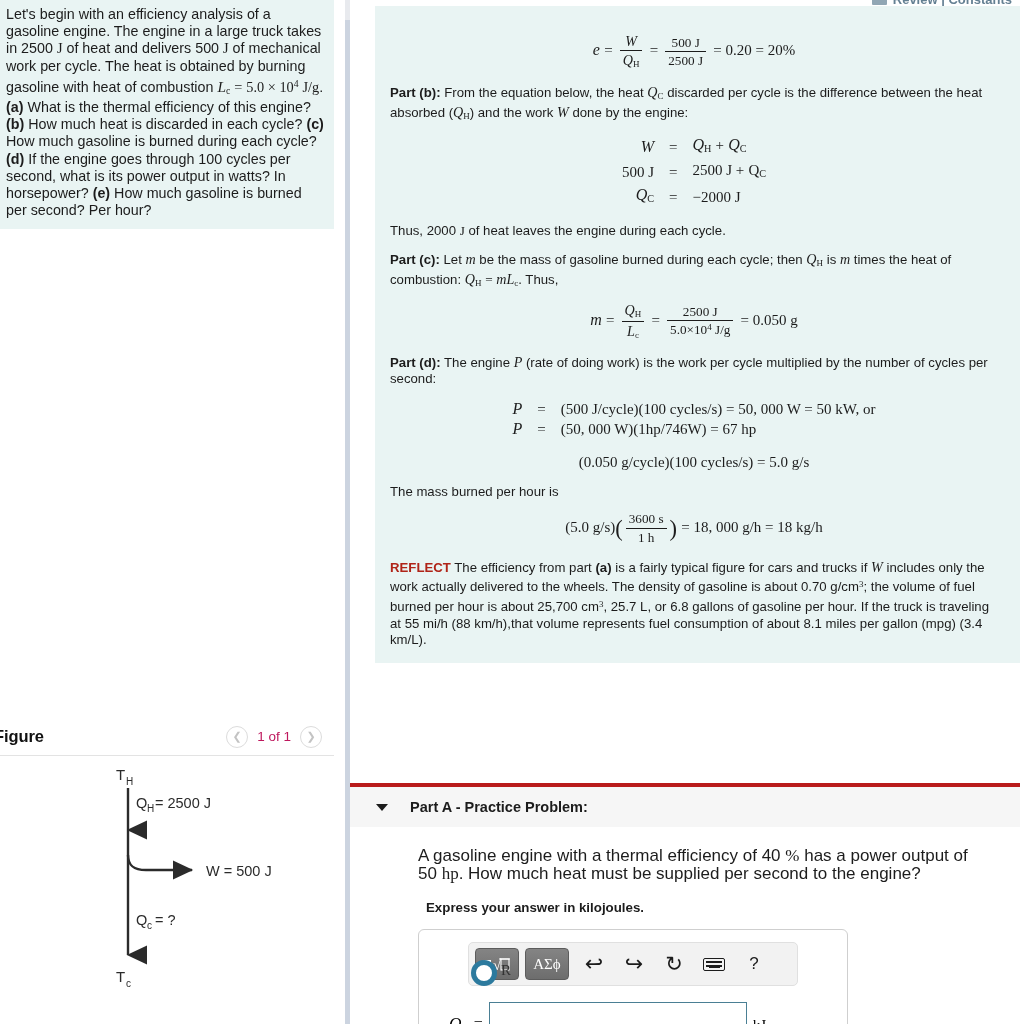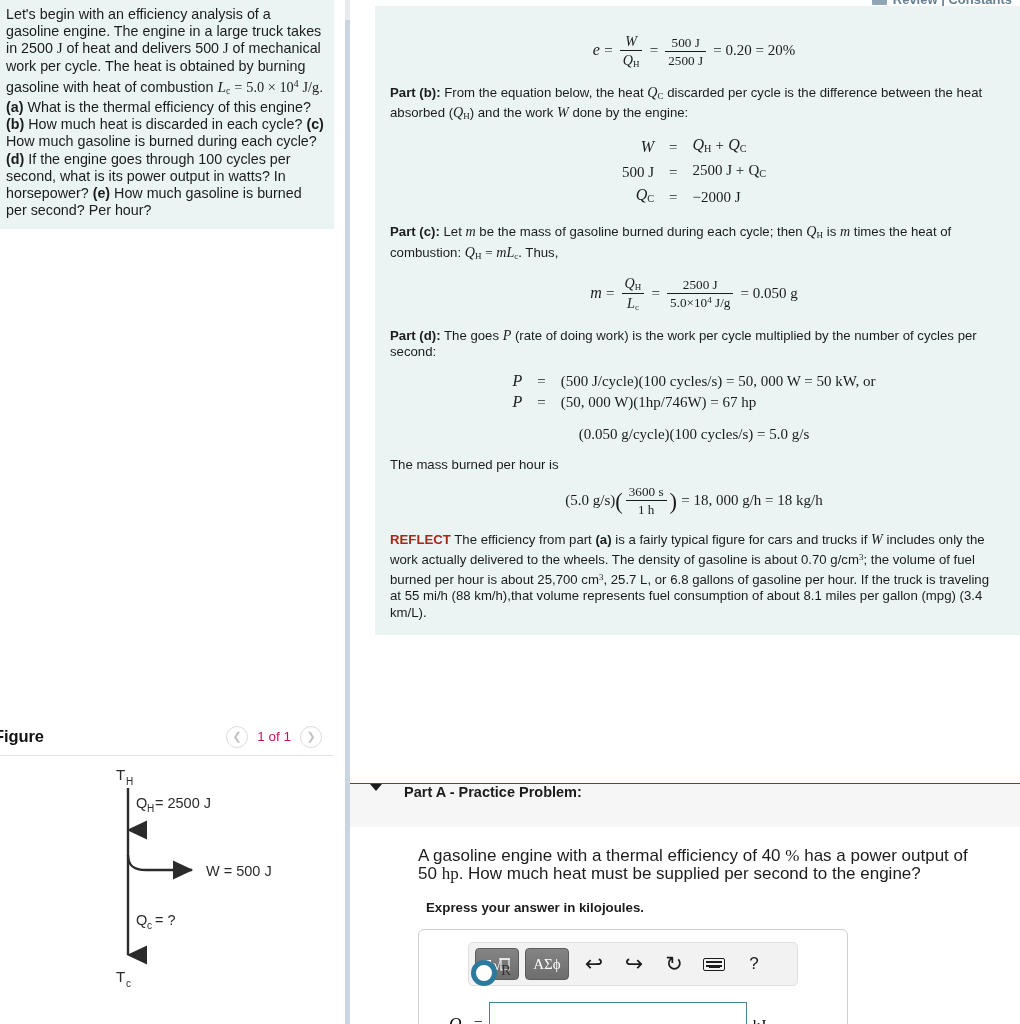--- a/index.html
+++ b/index.html
@@ -116,23 +116,23 @@
   }
   .frac .num { display: block; padding: 0 3px 1px 3px; border-bottom: 1px solid #1c1c1c; font-size: 0.88em; }
   .frac .den { display: block; padding: 1px 3px 0 3px; font-size: 0.88em; }
   .paren-big { font-family: "Liberation Serif", serif; font-size: 1.5em; vertical-align: -0.18em; }
 
   
   .part-section { position: absolute; left: 0; top: 783px; width: 670px; }
   .part-header {
     background: #f6f6f6;
     height: 44px;
-    display: flex; align-items: flex-start;
-    padding-left: 20px;
-    border-top: 1px solid #b91c1c;
+    display: flex; align-items: center;
+    padding-left: 26px;
+    border-top: 4px solid #b91c1c;
   }
   .caret {
     width: 0; height: 0;
     border-left: 6px solid transparent;
     border-right: 6px solid transparent;
     border-top: 7px solid #1c1c1c;
     margin-right: 22px;
   }
   .part-title { font-size: 14.5px; font-weight: bold; color: #1c1c1c; }
 
@@ -299,35 +299,38 @@
           </tr>
           <tr>
             <td class="lhs"><span class="mvar">Q</span><span class="msub">C</span></td>
             <td class="eqs"><span class="mrm">=</span></td>
             <td class="rhs"><span class="mrm">−2000 J</span></td>
           </tr>
         </tbody>
           </table>
       </div>
 
+      <p class="sol-p">
+        Thus, 2000&nbsp;<span class="mrm">J</span> of heat leaves the engine during each cycle.
+      </p>
 
       <p class="sol-p">
         <b>Part (c):</b><span> Let </span><span class="mvar">m</span><span> be the mass of gasoline burned during each cycle; then </span><span class="mvar">Q</span><span class="msub">H</span><span> is </span><span class="mvar">m</span><span> times the heat of combustion: </span><span class="mvar">Q</span><span class="msub">H</span> <span class="mrm">=</span> <span class="mvar">mL</span><span class="msub">c</span><span>. Thus,</span>
       </p>
 
       <div class="eq-center">
         <span class="mvar">m</span> <span class="mrm">=</span>
         <span class="frac"><span class="num"><span class="mvar">Q</span><span class="msub">H</span></span><span class="den"><span class="mvar">L</span><span class="msub">c</span></span></span>
         <span class="mrm">=</span>
         <span class="frac"><span class="num"><span class="mrm">2500 J</span></span><span class="den"><span class="mrm">5.0×10</span><span class="msup">4</span><span class="mrm"> J/g</span></span></span>
         <span class="mrm">= 0.050 g</span>
       </div>
 
       <p class="sol-p">
-        <b>Part (d):</b><span> The goes </span><span class="mvar">P</span><span> (rate of doing work) is the work per cycle multiplied by the number of cycles per second:</span>
+        <b>Part (d):</b><span> The engine </span><span class="mvar">P</span><span> (rate of doing work) is the work per cycle multiplied by the number of cycles per second:</span>
       </p>
 
       <div class="eq-align">
         <table>
           <tbody>
               <tr>
             <td class="lhs"><span class="mvar">P</span></td>
             <td class="eqs"><span class="mrm">=</span></td>
             <td class="rhs"><span class="mrm">(500 J/cycle)(100 cycles/s) = 50, 000 W = 50 kW, or</span></td>
           </tr>

